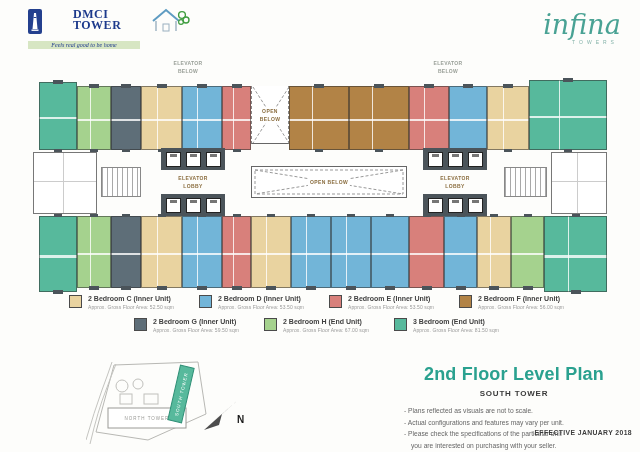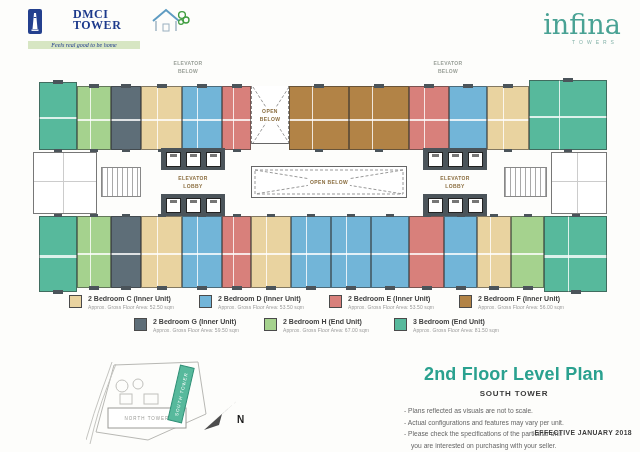--- a/index.html
+++ b/index.html
@@ -9,21 +9,21 @@
   
   .dmci{position:absolute;left:28px;top:9px;width:118px;}
   .dmci-row{display:flex;align-items:flex-start;gap:28px;}
   .dmci-sq{width:20px;height:25px;background:#24408e;border-radius:2px;display:flex;align-items:center;justify-content:center;}
   .dmci-name{margin-left:3px;font-family:"Liberation Serif",serif;font-weight:bold;color:#1d3a8c;
              font-size:12px;line-height:11px;letter-spacing:.5px;}
   .dmci-house{margin-left:2px;margin-top:-2px;}
   .dmci-tag{margin-top:2px;background:#d7e6c3;color:#1d3a8c;font-family:"Liberation Serif",serif;
             font-style:italic;font-size:6px;text-align:center;padding:1px 0;width:112px;}
   .infina{position:absolute;left:532px;top:12px;width:100px;text-align:center;}
-  .infina-name{font-family:"DejaVu Serif",serif;font-size:27px;color:#49a294;line-height:26px;}
+  .infina-name{font-family:"DejaVu Serif",serif;font-style:italic;font-size:27px;color:#49a294;line-height:26px;}
   .infina-sub{font-size:5px;letter-spacing:4px;color:#85b3aa;margin-top:1px;padding-left:26px;}
 
   
   .plan{position:absolute;left:31px;top:80px;width:578px;height:214px;}
   .u{position:absolute;border:1px solid rgba(45,45,45,.55);box-sizing:border-box;
      background-image:
        linear-gradient(to right, transparent 38%, rgba(255,255,255,.8) 38%, rgba(255,255,255,.8) 40%, transparent 40%),
        linear-gradient(to bottom, transparent 52%, rgba(255,255,255,.8) 52%, rgba(255,255,255,.8) 55%, transparent 55%);}
   .t::before{content:"";position:absolute;top:-3px;left:50%;margin-left:-5px;width:10px;height:4px;background:#4b545a;}
   .t::after{content:"";position:absolute;bottom:-3px;left:50%;margin-left:-4px;width:8px;height:3px;background:#4b545a;}

